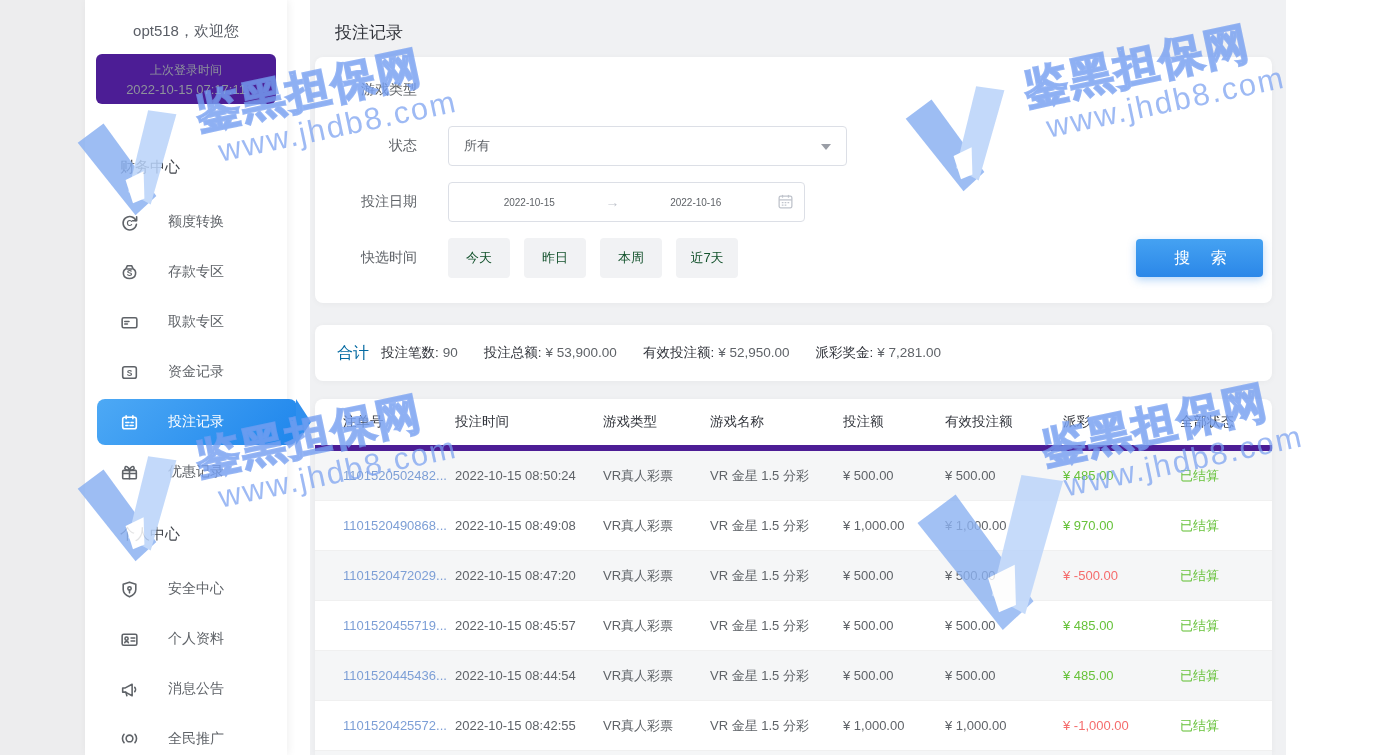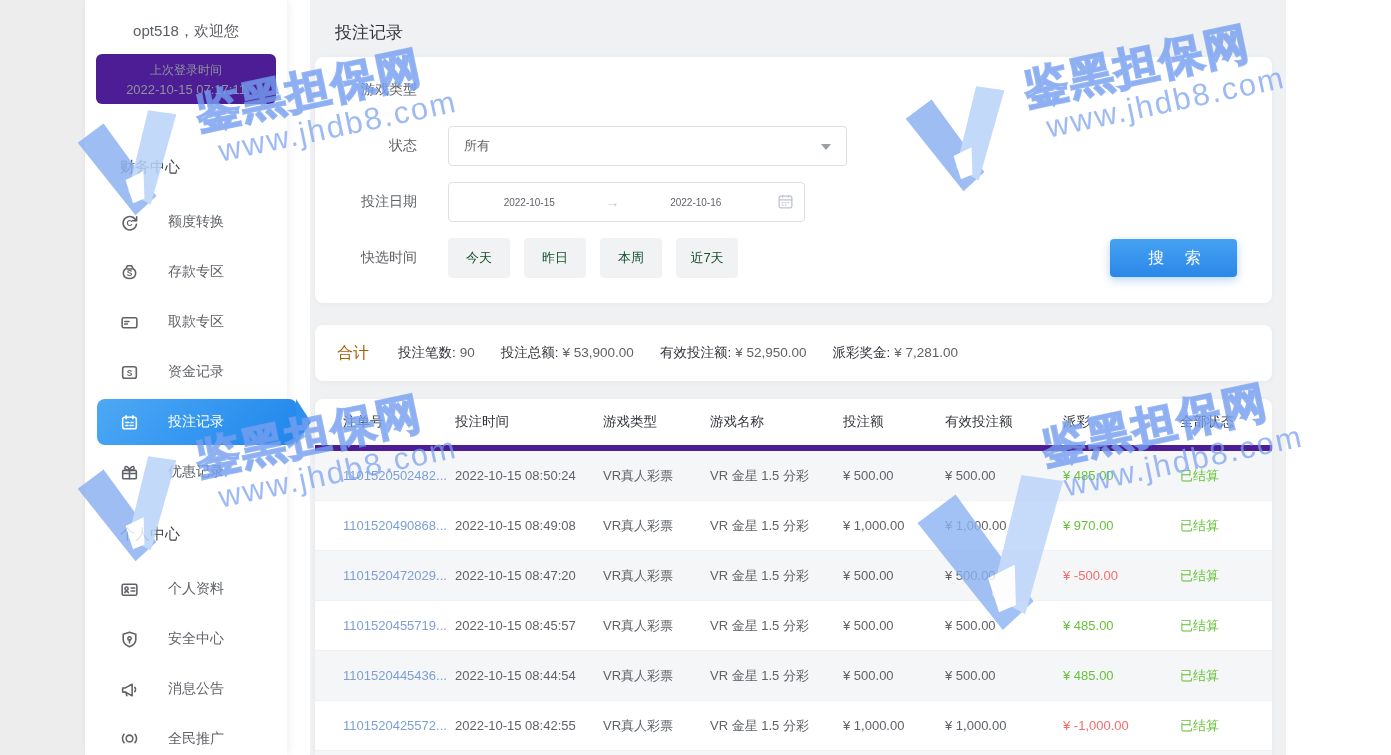--- a/index.html
+++ b/index.html
@@ -53,28 +53,28 @@
   .caret { position:absolute; right:15px; top:17px; width:0; height:0;
     border-left:5px solid transparent; border-right:5px solid transparent; border-top:6px solid #9a9ea6; }
   .date-box { width:357px; height:40px; border:1px solid #dcdfe6; border-radius:4px;
     display:flex; align-items:center; padding:0 38px 0 10px; position:relative; cursor:pointer; }
   .date-box .d { flex:1; text-align:center; font-size:10px; color:#5f6368; }
   .date-box .arr { color:#c0c4cc; font-size:14px; padding:0 6px; }
   .cal-icon { position:absolute; right:10px; top:10px; }
   .quick-btn { width:62px; height:40px; margin-right:14px; background:#f1f2f4; border:none;
     border-radius:4px; font-size:13px; color:#14532d; cursor:pointer;
     font-family:inherit; }
-  #search-btn { position:absolute; left:795px; top:182px; width:127px; height:38px;
+  #search-btn { position:absolute; left:821px; top:182px; width:127px; height:38px;
     background:linear-gradient(180deg,#45a2f2,#2b87e8); border:none; border-radius:4px;
     color:#fff; font-size:16px; letter-spacing:8px; padding-left:10px; cursor:pointer;
     box-shadow:0 3px 8px rgba(43,135,232,.35); font-family:inherit; }
 
   
   #summary-card { left:315px; top:325px; width:957px; height:56px; display:flex; align-items:center; padding-left:22px; }
-  .sum-total { font-size:16px; color:#a16207; margin-right:29px; }
+  .sum-total { font-size:16px; color:#0369a1; margin-right:12px; }
   .sum-item { margin-right:26px; font-size:13.5px; }
   .sum-item b { color:#30333a; font-weight:normal; }
   .sum-item span { color:#5f6368; margin-left:4px; }
 
   
   #table-card { left:315px; top:399px; width:957px; height:356px; border-radius:8px 8px 0 0; overflow:hidden; }
   .t-grid { display:grid; grid-template-columns:112px 148px 107px 133px 102px 118px 117px 1fr;
     align-items:center; padding-left:28px; }
   .t-head { height:52px; border-bottom:6px solid #4c1d95; font-size:13.5px; color:#33363d; font-weight:500; }
   .t-row { height:50px; font-size:13px; color:#5f6368; border-bottom:1px solid #f0f0f0; }
@@ -177,38 +177,38 @@
       </span>
       <span class="mi-label">优惠记录</span>
     </div>
   </div>
 
   <div class="section-title second">个人中心</div>
   <div class="menu">
     <div class="menu-item">
       <span class="mi-icon">
         <svg width="21" height="21" viewBox="0 0 20 20">
+            <path d="M10 3 l6 2 v5 c0 3.6 -2.6 5.6 -6 7 c-3.4 -1.4 -6 -3.4 -6 -7 v-5 z"></path>
+            <circle cx="10" cy="9" r="1.6"></circle>
+            <path d="M10 10.6 v2.6"></path>
+          </svg>
+      </span>
+      <span class="mi-label">安全中心</span>
+    </div>
+    <div class="menu-item">
+      <span class="mi-icon">
+        <svg width="21" height="21" viewBox="0 0 20 20">
             <rect x="3" y="5" width="14" height="10.5" rx="1.5"></rect>
             <circle cx="7.2" cy="9.2" r="1.5"></circle>
             <path d="M5.5 13 c0.4 -1.6 3 -1.6 3.4 0"></path>
             <path d="M11.5 8.5 h3.5"></path>
             <path d="M11.5 11.5 h3.5"></path>
           </svg>
       </span>
       <span class="mi-label">个人资料</span>
-    </div>
-    <div class="menu-item">
-      <span class="mi-icon">
-        <svg width="21" height="21" viewBox="0 0 20 20">
-            <path d="M10 3 l6 2 v5 c0 3.6 -2.6 5.6 -6 7 c-3.4 -1.4 -6 -3.4 -6 -7 v-5 z"></path>
-            <circle cx="10" cy="9" r="1.6"></circle>
-            <path d="M10 10.6 v2.6"></path>
-          </svg>
-      </span>
-      <span class="mi-label">安全中心</span>
     </div>
     <div class="menu-item">
       <span class="mi-icon">
         <svg width="21" height="21" viewBox="0 0 20 20">
             <path d="M3.5 8.5 v4 h2.5 l6.5 3.5 v-11 l-6.5 3.5 z"></path>
             <path d="M6.5 12.5 l1 3.5"></path>
             <path d="M15 8 c1 1 1 3 0 4"></path>
           </svg>
       </span>
       <span class="mi-label">消息公告</span>

